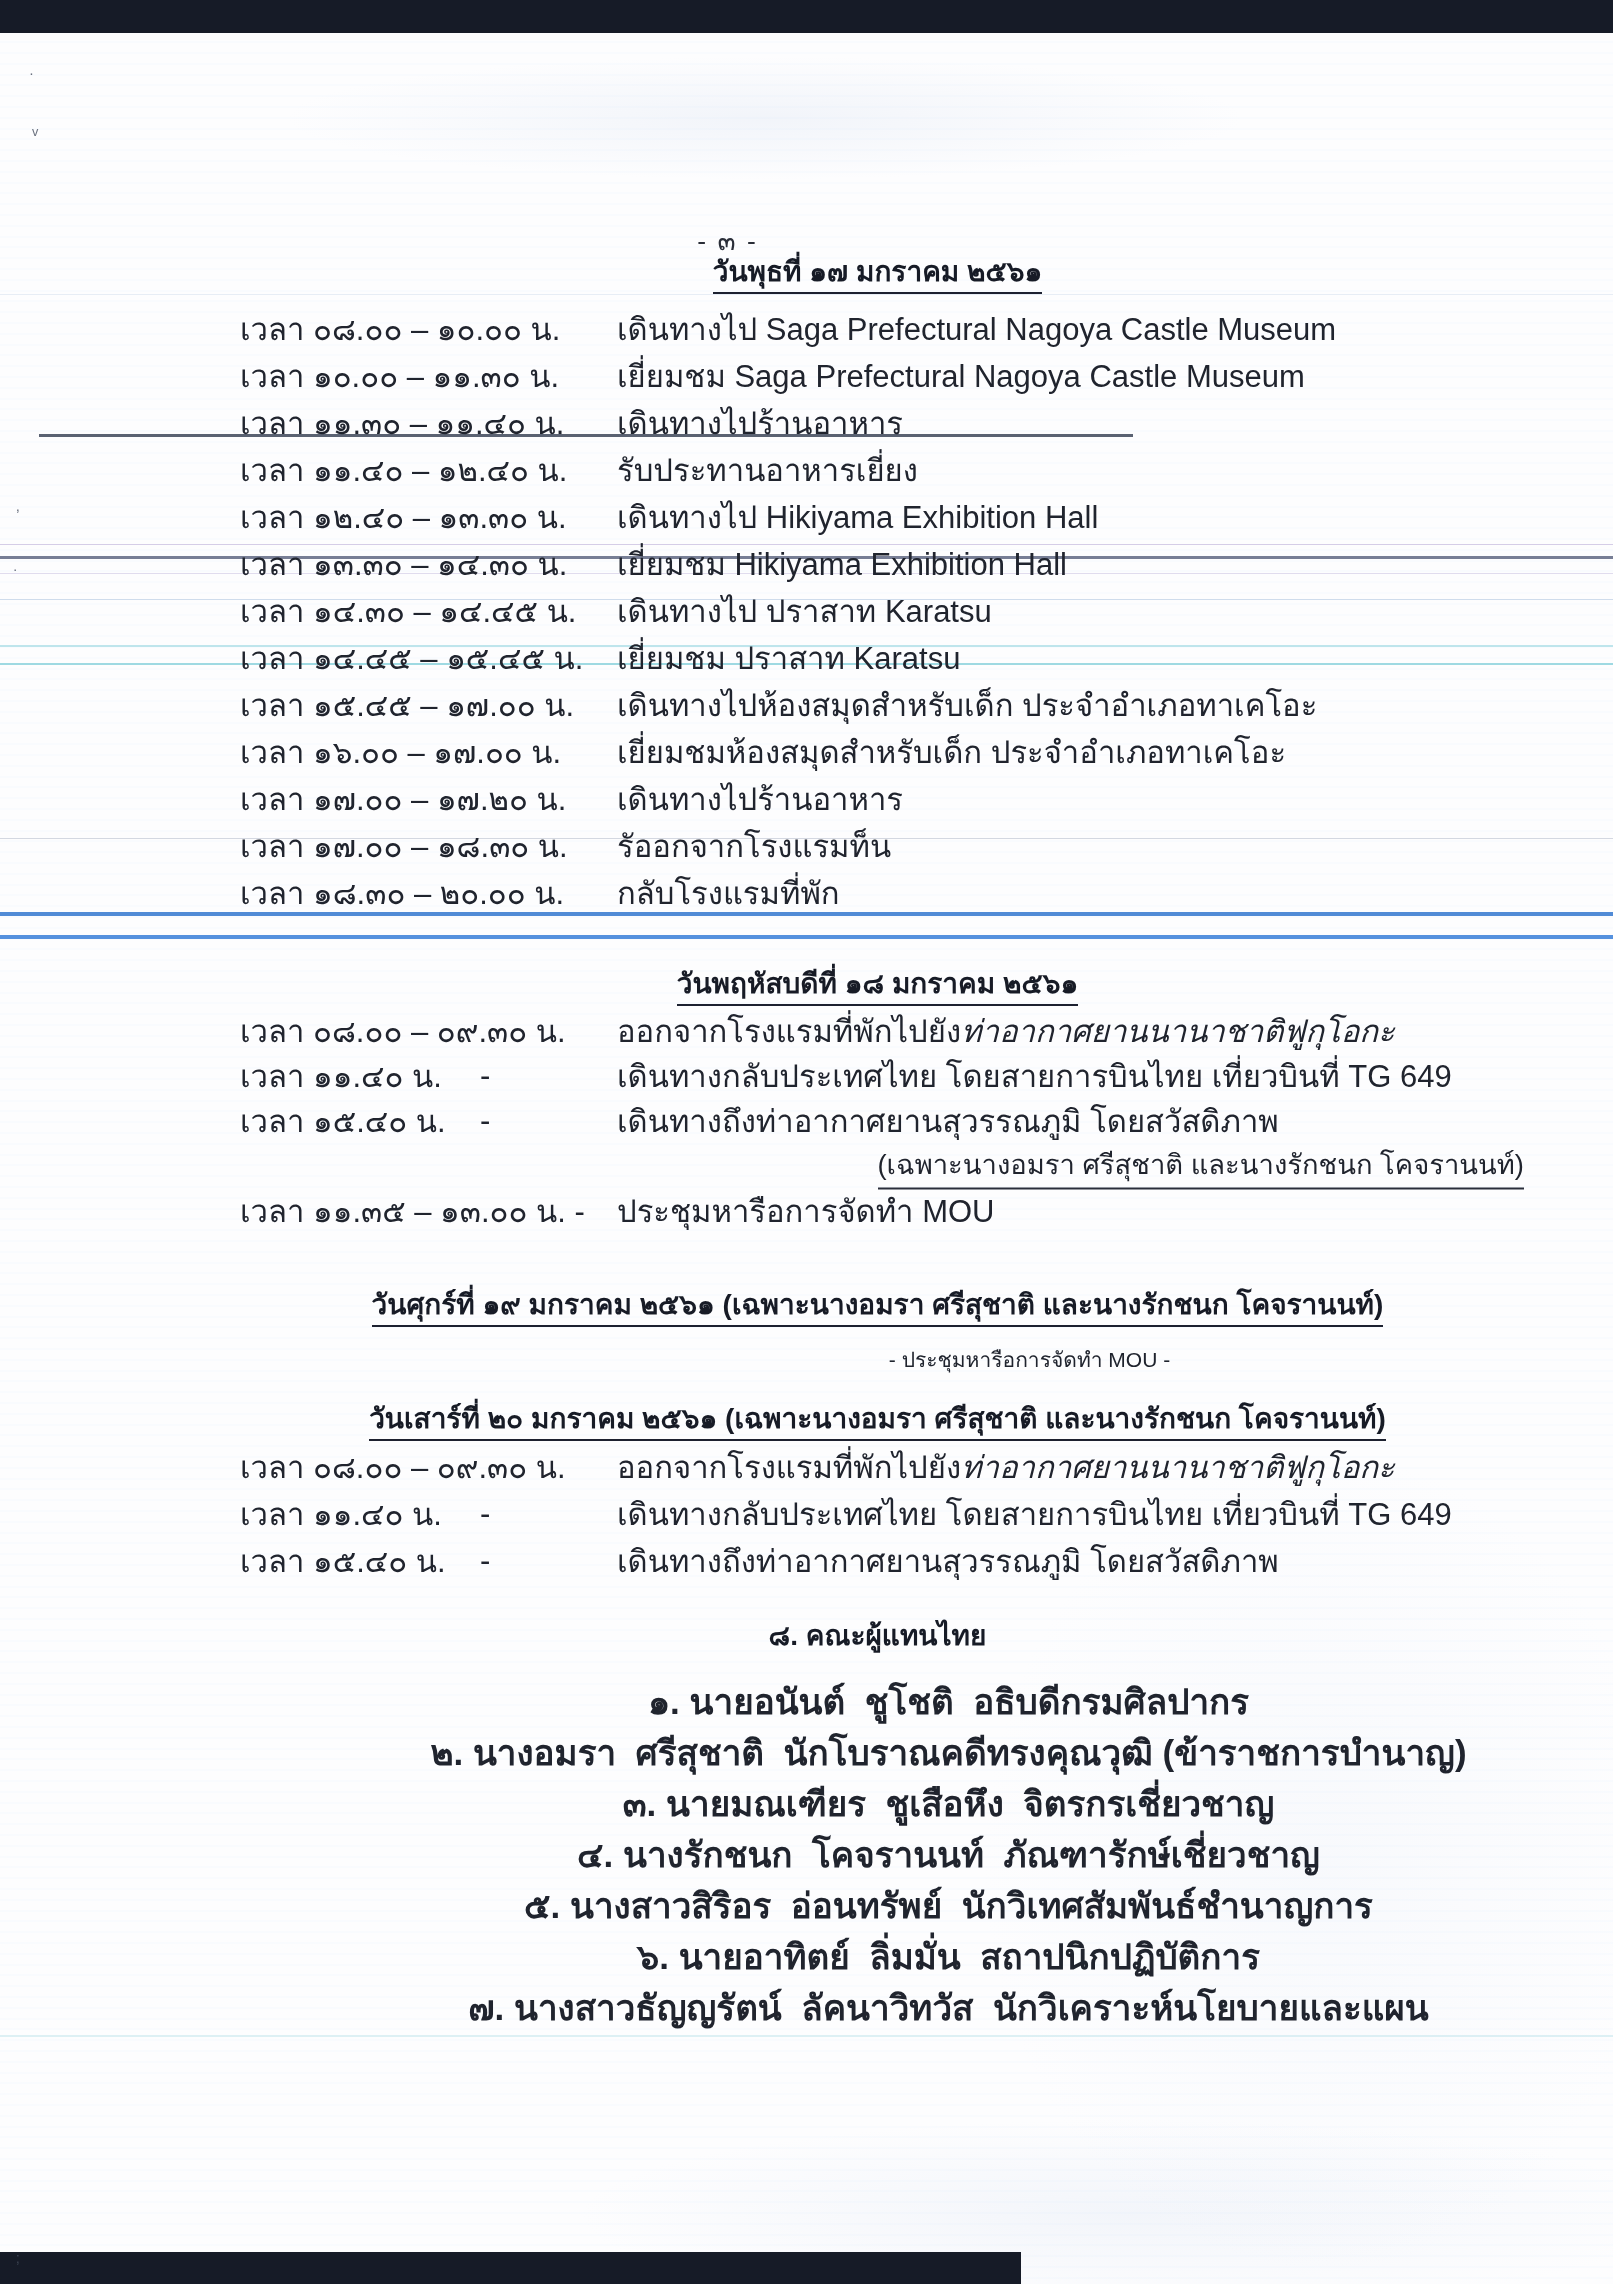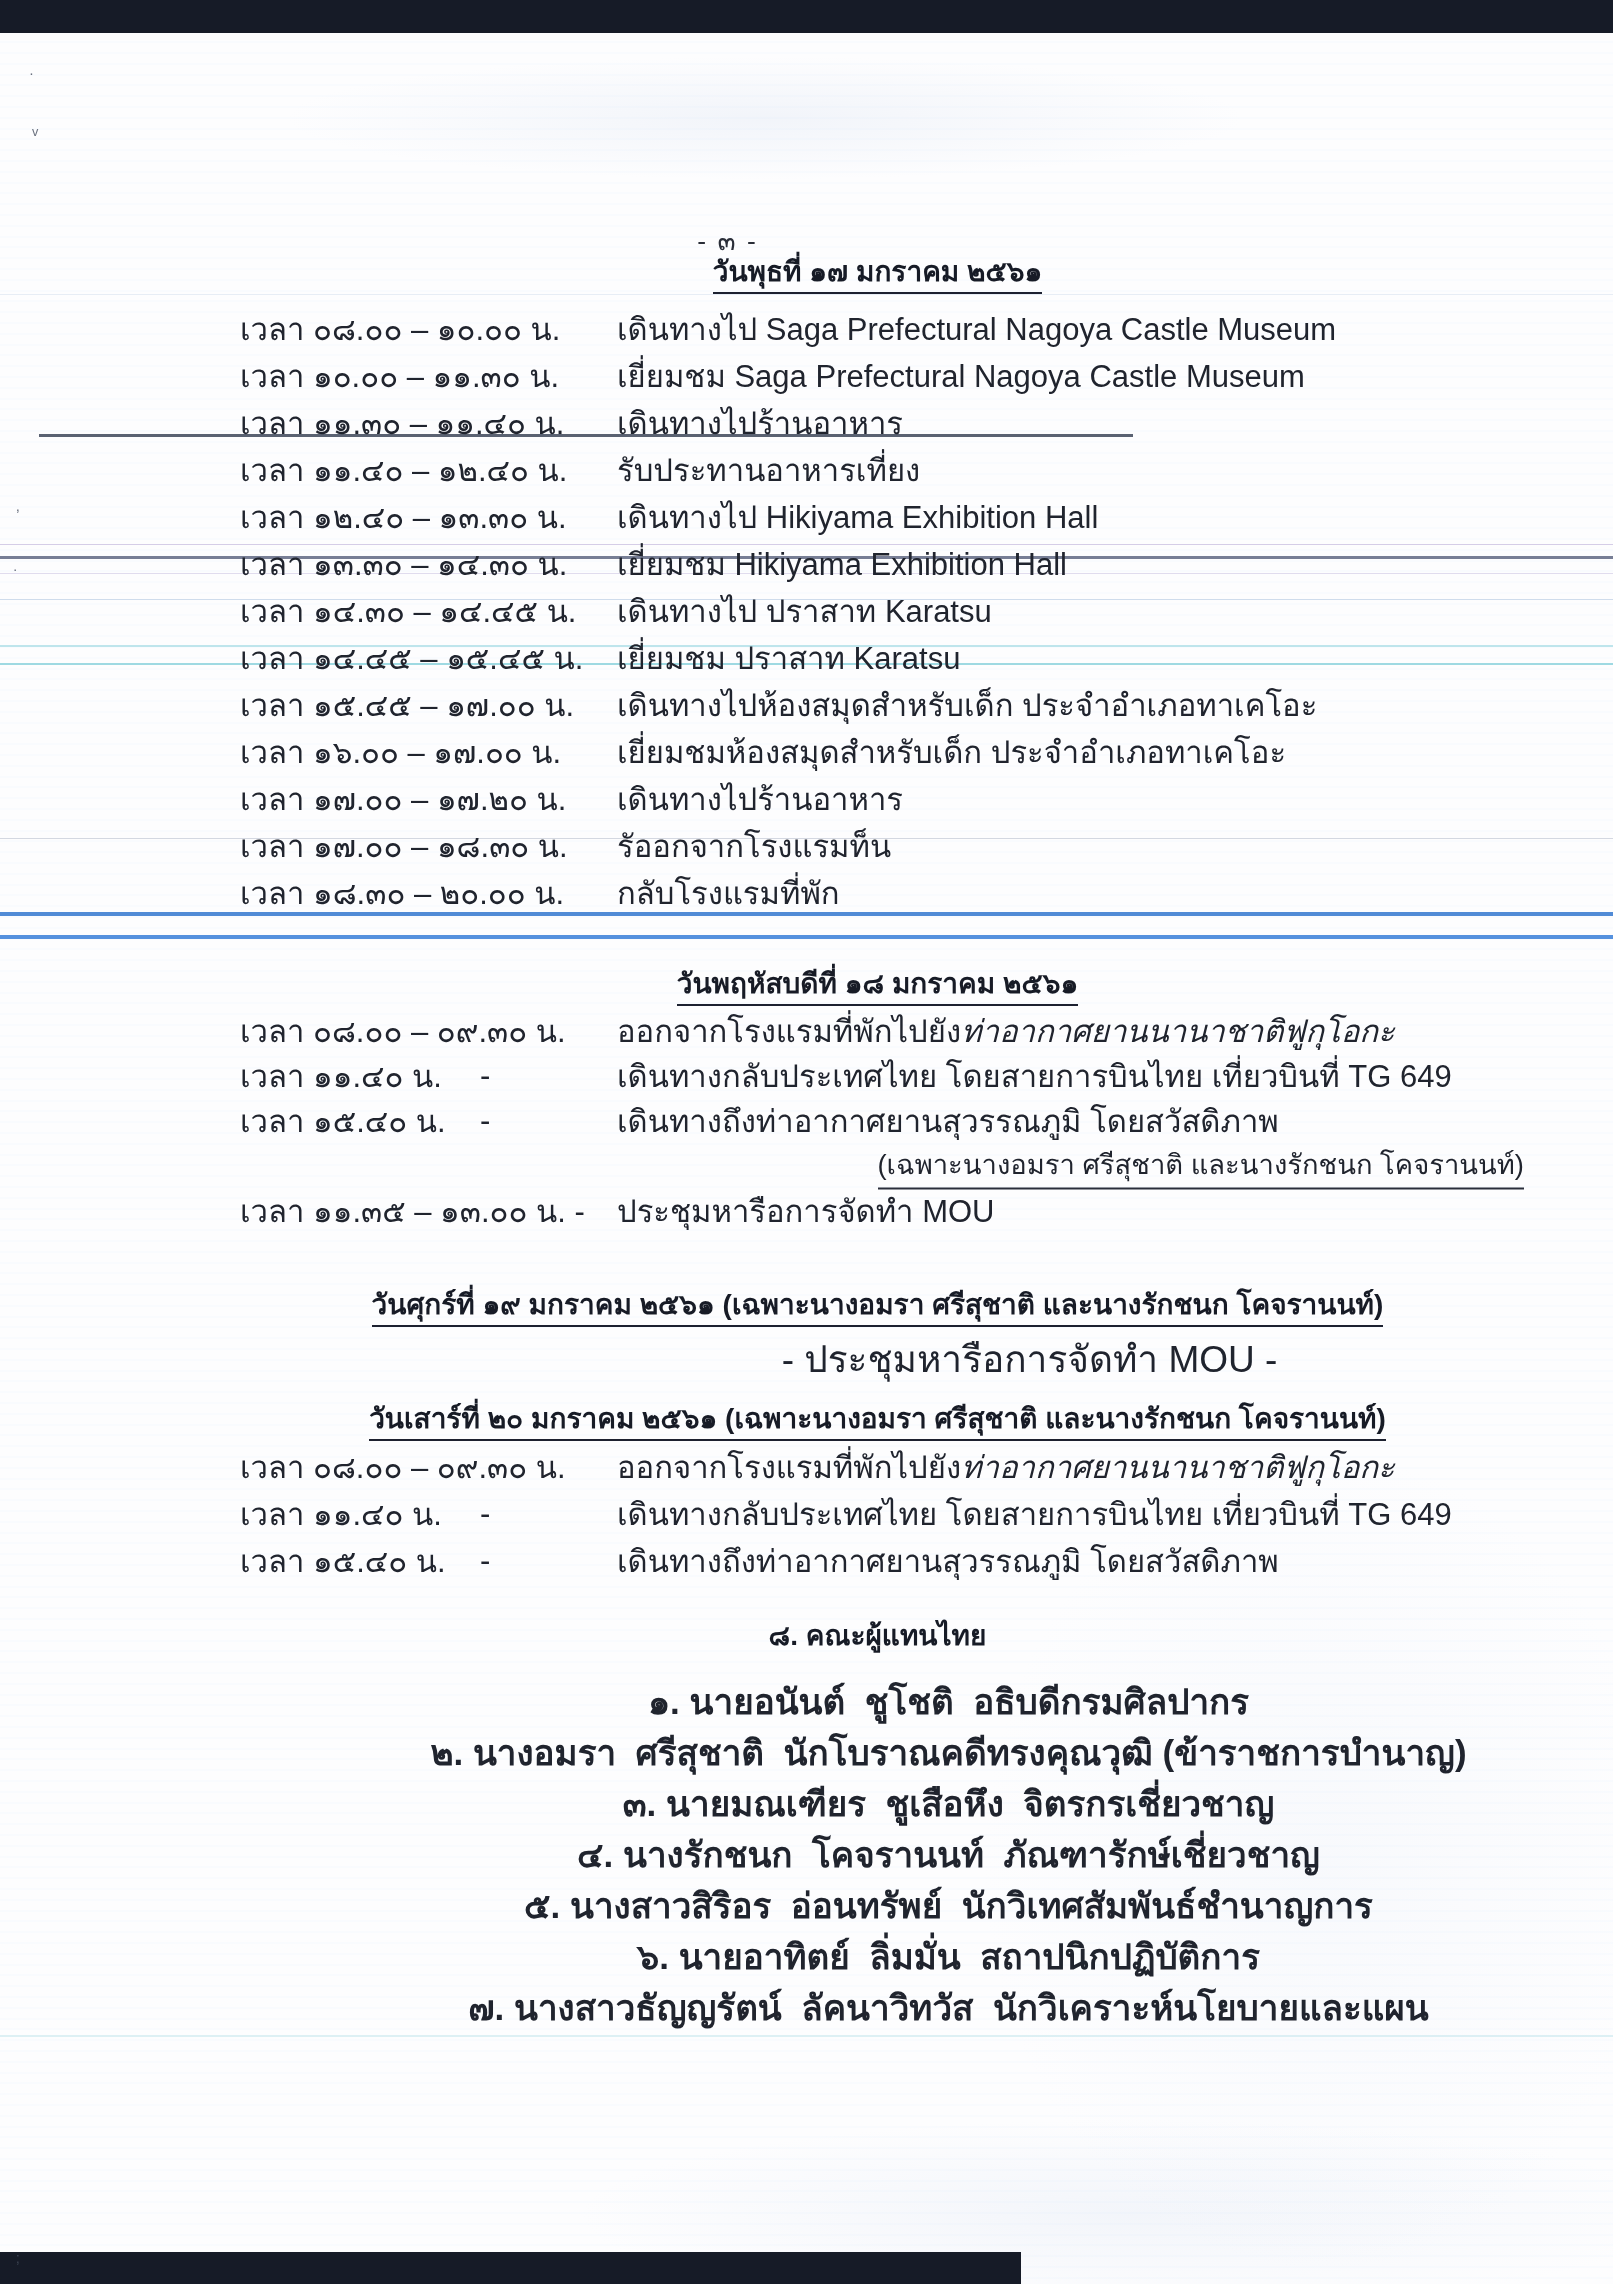--- a/index.html
+++ b/index.html
@@ -45,21 +45,21 @@
   .s-row .dash{left:240px;}
   .s-row .a{left:377px;}
   .a .ital{font-style:italic;}
   .note-row{position:relative;height:45px;}
   .note-row .note{
     position:absolute;top:50%;transform:translateY(-50%);
     font-size:27.4px;white-space:nowrap;
     border-bottom:2px solid #2a2e3a;padding-bottom:2px;
   }
   .centered-line{
-    height:45px;line-height:45px;font-size:37px;
+    height:45px;line-height:45px;font-size:21px;
     padding-left:304px;white-space:nowrap;margin-top:7.8px;
   }
   .delegation-heading{font-size:28px;font-weight:bold;height:43px;line-height:37px;color:#171b26;}
   .members{margin-top:15.7px;}
   .member{height:51px;line-height:51px;font-size:35px;padding-left:142px;white-space:pre-wrap;font-weight:bold;}
 </style>
 </head>
 <body>
 
 <div class="page">
@@ -105,21 +105,21 @@
 
   <div class="s-row">
     <span class="t">เวลา ๑๑.๓๐ – ๑๑.๔๐ น.</span>
     <span class="dash"></span>
     <span class="a"><span>เดินทางไปร้านอาหาร</span><span class="ital"></span></span>
   </div>
 
   <div class="s-row">
     <span class="t">เวลา ๑๑.๔๐ – ๑๒.๔๐ น.</span>
     <span class="dash"></span>
-    <span class="a"><span>รับประทานอาหารเที่ยง</span><span class="ital"></span></span>
+    <span class="a"><span>รับประทานอาหารเยี่ยง</span><span class="ital"></span></span>
   </div>
 
   <div class="s-row">
     <span class="t">เวลา ๑๒.๔๐ – ๑๓.๓๐ น.</span>
     <span class="dash"></span>
     <span class="a"><span>เดินทางไป Hikiyama Exhibition Hall</span><span class="ital"></span></span>
   </div>
 
   <div class="s-row">
     <span class="t">เวลา ๑๓.๓๐ – ๑๔.๓๐ น.</span>

